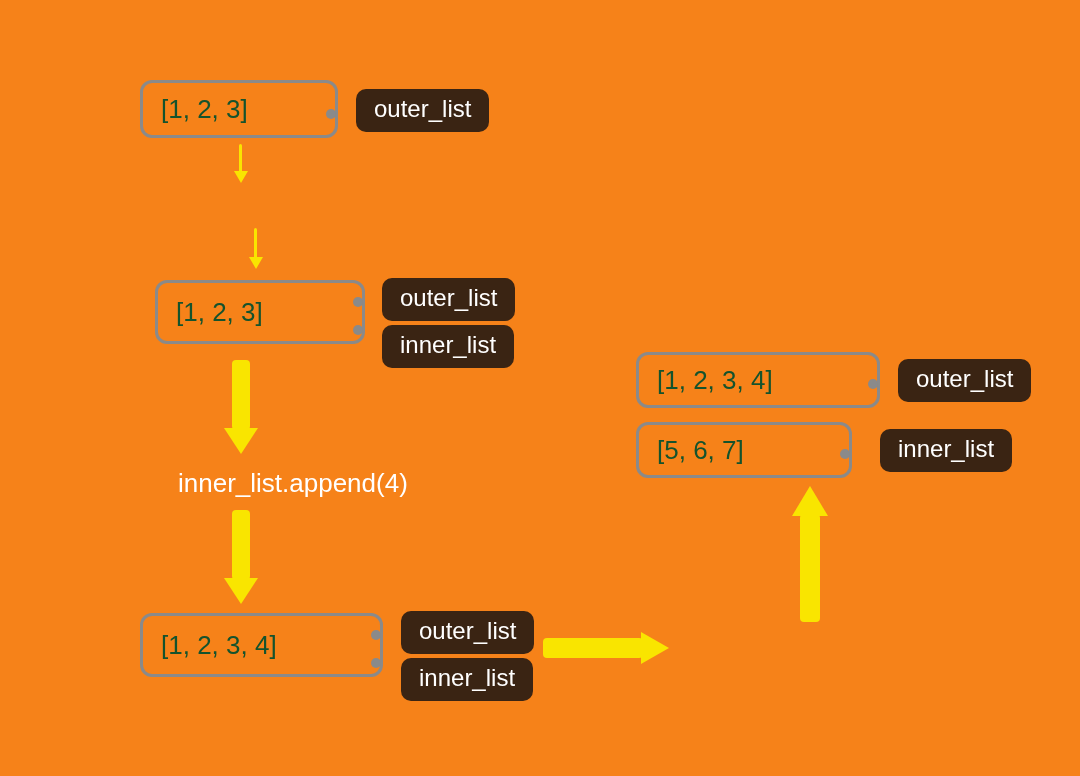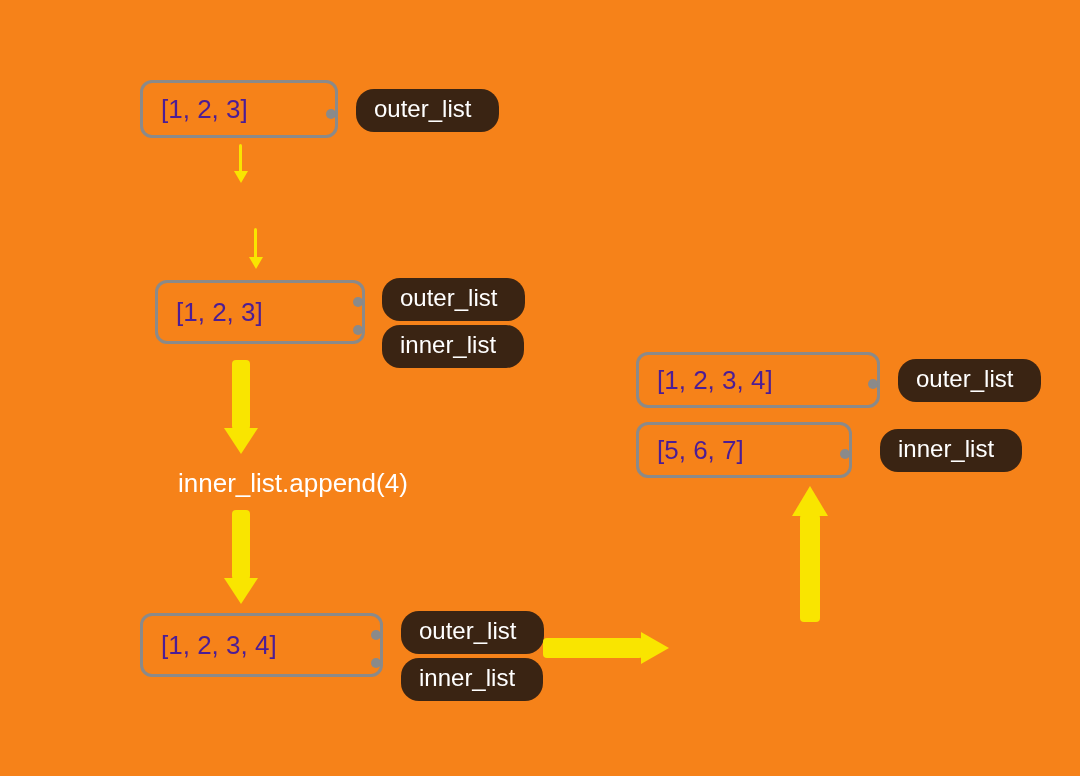--- a/index.html
+++ b/index.html
@@ -23,42 +23,42 @@
     position: absolute;
     border: 3px solid #8a8a8a;
     border-radius: 12px;
     background: transparent;
     display: flex;
     align-items: center;
     padding: 0 18px;
     box-sizing: border-box;
   }
   .list-box .value {
-    color: #4c1d95;
+    color: #14532d;
     font-size: 26px;
     font-weight: 400;
   }
   
   .list-box .dot {
     position: absolute;
     right: -1px;
     width: 10px;
     height: 10px;
     border-radius: 50%;
     background: #8a8a8a;
   }
 
   
   .tag {
     position: absolute;
     background: #3a2413;
     color: #fff;
     font-size: 24px;
-    padding: 6px 28px 8px 18px;
-    border-radius: 18px;
+    padding: 6px 18px 8px 18px;
+    border-radius: 10px;
     line-height: 1.2;
     box-sizing: border-box;
   }
 
   
   .code-text {
     position: absolute;
     color: #ffffff;
     font-size: 26px;
     font-weight: 400;

